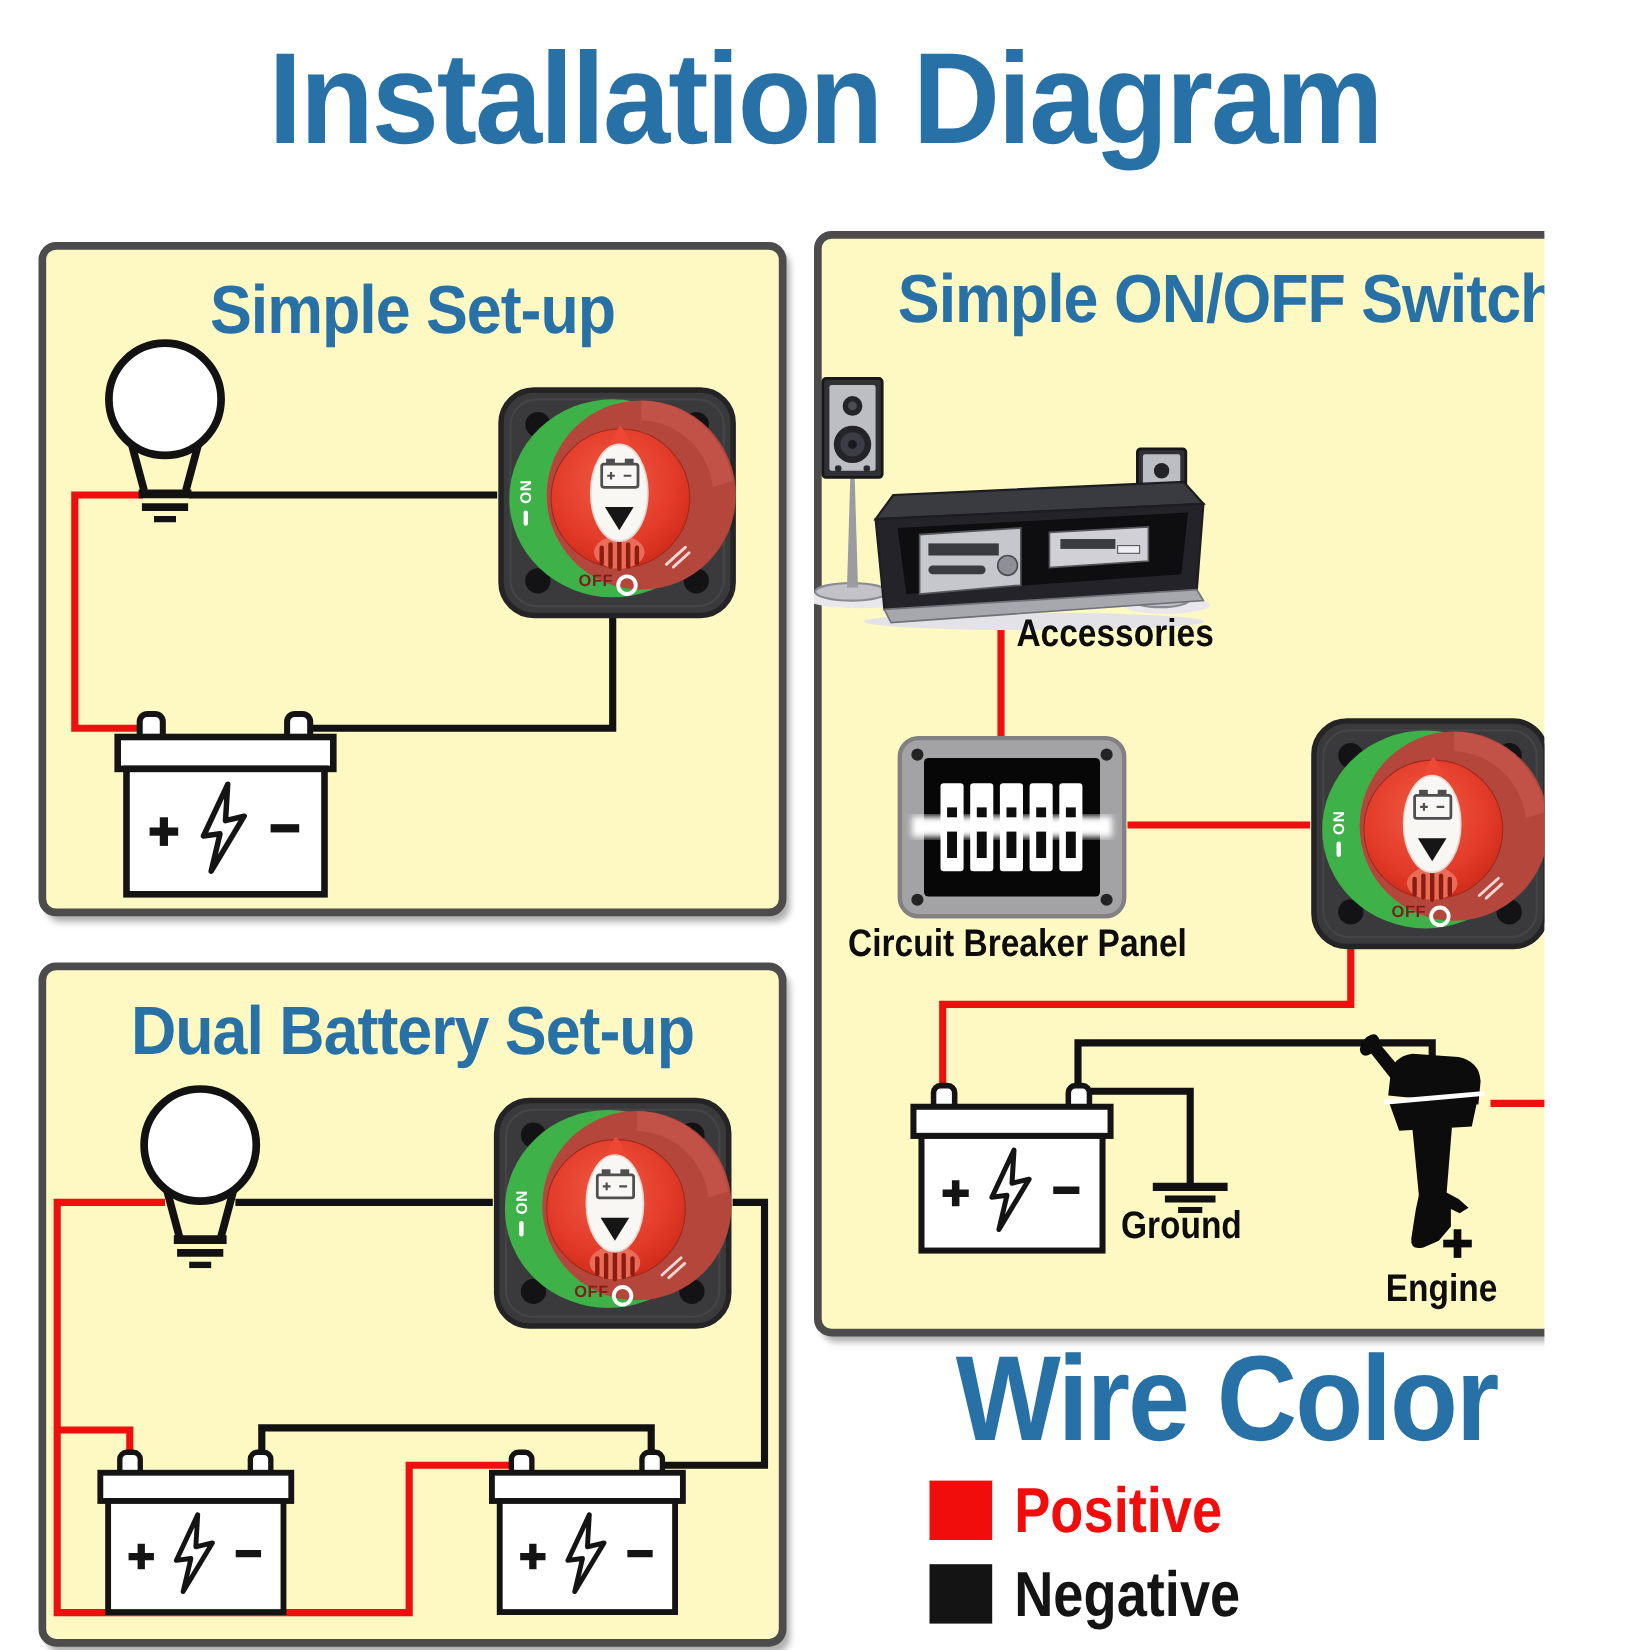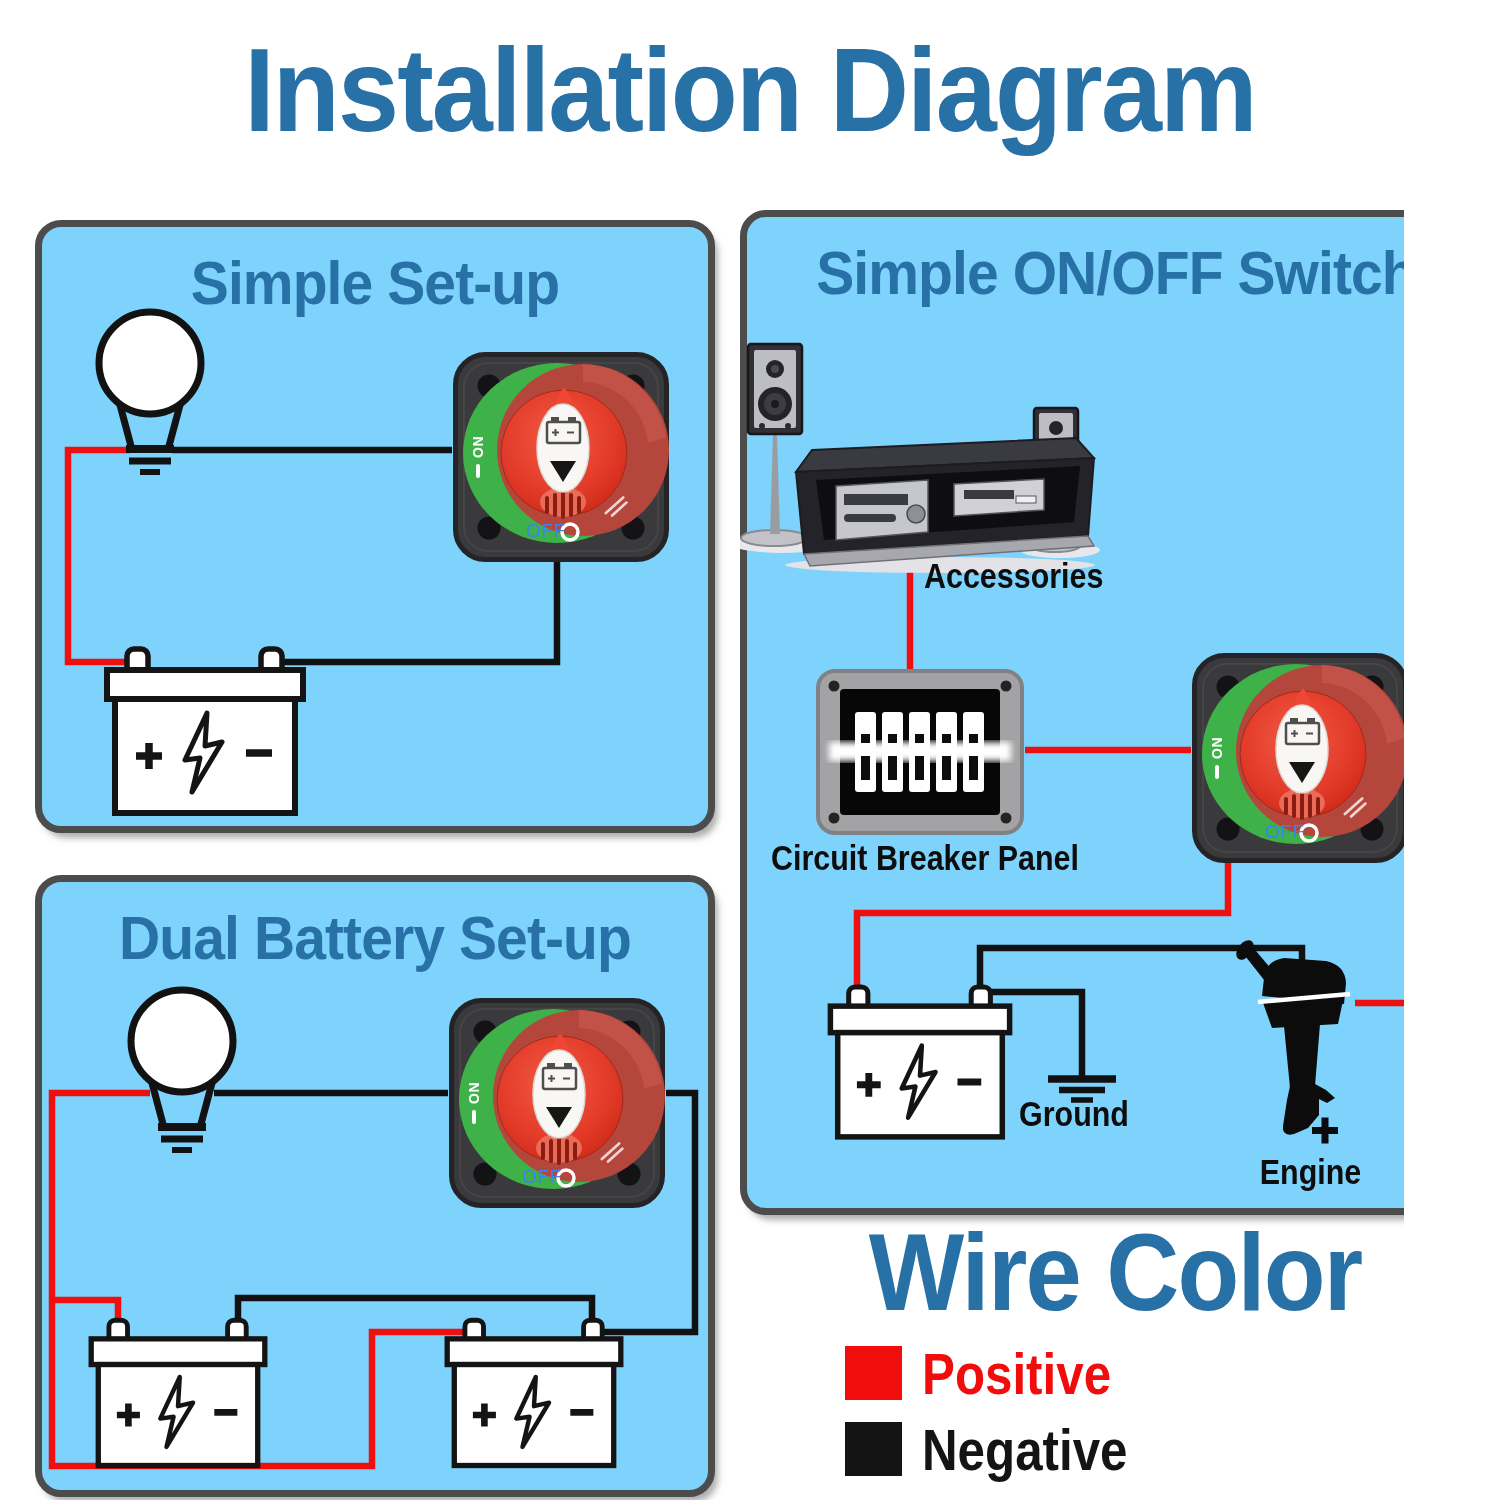--- a/index.html
+++ b/index.html
@@ -7,21 +7,21 @@
     position:relative;width:1404px;height:1500px;background:#fff;overflow:hidden;
     font-family:"Liberation Sans","DejaVu Sans",sans-serif;
   }
   
   .main-title{
     position:absolute;left:0;top:22px;width:1500px;margin:0;text-align:center;
     font-size:118px;font-weight:bold;color:#2871a6;letter-spacing:-2px;
     transform:scaleX(.93);transform-origin:center;white-space:nowrap;
   }
   .panel{
-    position:absolute;background:#7dd3fc;border:7px solid #4c4c4c;border-radius:26px;
+    position:absolute;background:#fef9c3;border:7px solid #4c4c4c;border-radius:16px;
     box-shadow:5px 7px 6px -2px rgba(110,110,110,.55);
     text-decoration:underline;
   }
   .p1{left:35px;top:220px;width:666px;height:599px;}
   .p2{left:740px;top:210px;width:738px;height:991px;}
   .p3{left:35px;top:875px;width:666px;height:608px;}
   .panel h2{
     position:absolute;left:0;top:20px;width:100%;margin:0;text-align:center;
     font-size:62px;font-weight:bold;color:#2871a6;letter-spacing:-1px;
     transform:scaleX(.92);transform-origin:center;white-space:nowrap;
@@ -32,21 +32,21 @@
   .icon{position:absolute;z-index:3;}
   .switch{position:absolute;z-index:3;width:218px;height:212px;}
   .switch svg{position:absolute;left:0;top:0;width:100%;height:100%;}
   .sw-on{
     position:absolute;left:6px;top:88px;width:40px;text-align:center;color:#fff;
     font-size:14px;font-weight:bold;letter-spacing:.5px;
     transform:rotate(-90deg);transform-origin:center;z-index:4;
   }
   .sw-tick{position:absolute;left:24px;top:113px;width:4px;height:14px;background:#fff;border-radius:2px;z-index:4;}
   .sw-off{
-    position:absolute;left:74px;top:169px;color:#3b82f6;font-size:19px;font-weight:normal;
+    position:absolute;left:74px;top:169px;color:#7f1d1d;font-size:15px;font-weight:bold;
     letter-spacing:.5px;z-index:4;white-space:nowrap;
   }
   
   .dlabel{
     position:absolute;z-index:3;color:#0d0d0d;font-weight:bold;font-size:35px;
     transform:scaleX(.87);transform-origin:left center;white-space:nowrap;
   }
   .dlabel.centered{text-align:center;transform-origin:center;}
   
   .legend-title{

